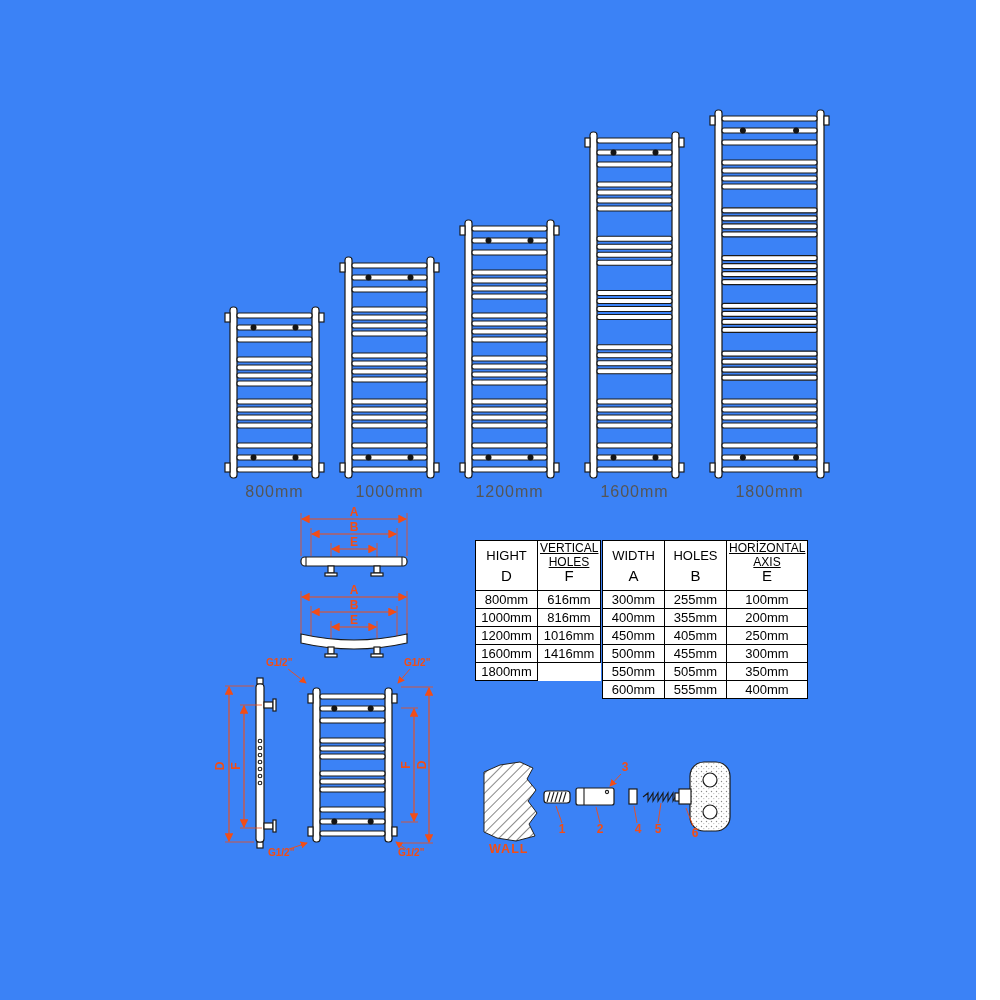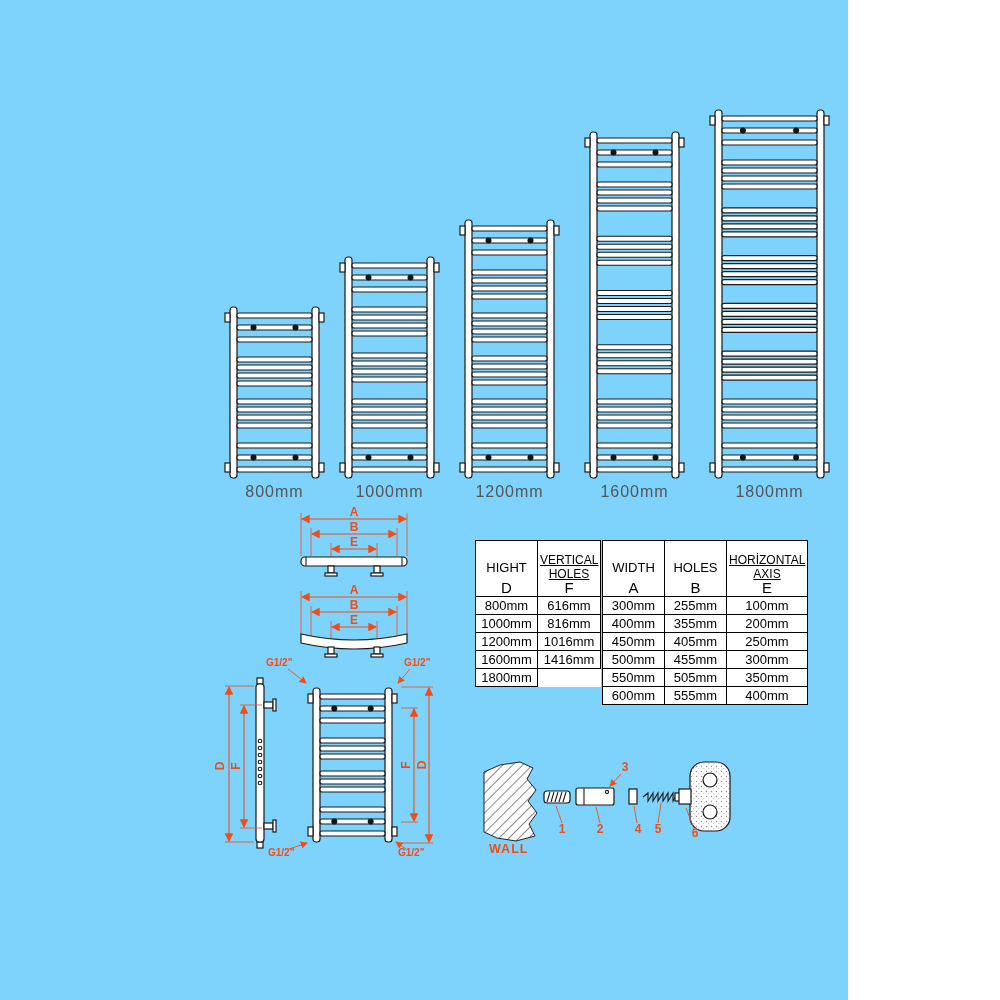--- a/index.html
+++ b/index.html
@@ -1,35 +1,35 @@
 <!DOCTYPE html>
 <html><head>
 <meta charset="utf-8">
 <style>
   html,body{margin:0;padding:0;background:#fff;}
-  .stage{position:relative;width:848px;height:1000px;background:#7dd3fc;overflow:hidden;
+  .stage{position:relative;width:976px;height:1000px;background:#3b82f6;overflow:hidden;
          font-family:"Liberation Sans",sans-serif;}
   svg{position:absolute;left:0;top:0;}
   svg text{font-family:"Liberation Sans",sans-serif;}
   .blk{fill:#ffffff;stroke:#1a1a1a;stroke-width:1.2;}
   .blkline{stroke:#1a1a1a;stroke-width:1.1;fill:none;}
   .dim{stroke:#f24d16;stroke-width:1.1;}
   .ext{stroke:#f24d16;stroke-width:0.8;}
   .lead{stroke:#f24d16;stroke-width:0.9;fill:none;}
   .dtext{fill:#f24d16;font-weight:bold;font-size:12px;}
   .gtext{fill:#f24d16;font-weight:bold;font-size:10px;}
   .num{fill:#f24d16;font-weight:bold;font-size:12px;text-anchor:middle;}
   .wtext{fill:#f24d16;font-weight:bold;font-size:12.5px;letter-spacing:1px;}
   .radlabel{fill:#555555;font-size:16px;letter-spacing:1px;text-anchor:middle;}
 
   .dtable{position:absolute;border-collapse:collapse;background:#fff;color:#000;}
   .dtable th,.dtable td{border:1px solid #000;text-align:center;vertical-align:middle;padding:0 2px;}
   .dtable th{font-weight:normal;height:46px;vertical-align:top;padding-top:3px;}
   .dtable td{font-size:13px;height:17px;line-height:1;white-space:nowrap;}
-  .hname{height:23px;display:flex;align-items:center;justify-content:center;font-size:13px;line-height:1.05;margin-top:12px;}
+  .hname{height:23px;display:flex;align-items:center;justify-content:center;font-size:13px;line-height:1.05;}
   .hname.small{font-size:12px;line-height:1.15;white-space:normal;text-decoration:underline;}
   .hletter{font-size:15px;}
   td.noborder{border:none;}
   #t1{left:475px;top:540px;}
   #t2{left:602px;top:540px;padding-left:48px;}
 </style>
 </head>
 <body>
 
 <div class="stage">

